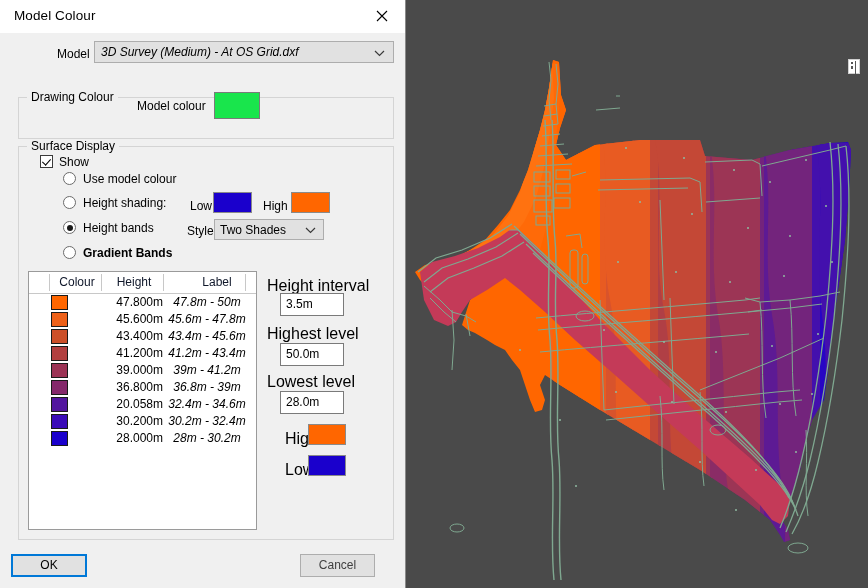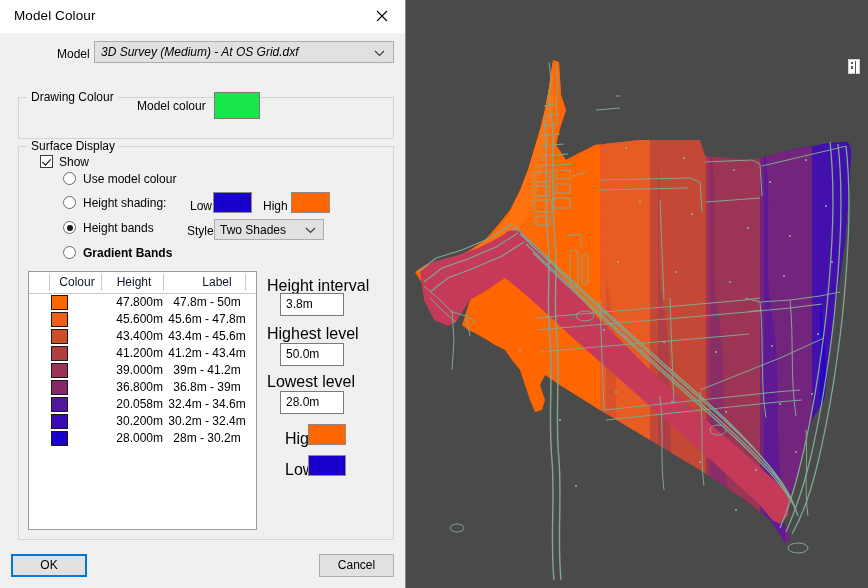--- a/index.html
+++ b/index.html
@@ -120,21 +120,21 @@
   #bands-head .sep{position:absolute;top:2px;width:1px;height:17px;background:#c8c8c8;}
   .th-colour{left:22px;width:52px;}
   .th-height{left:74px;width:62px;}
   .th-label{left:148px;width:80px;}
   .row{position:relative;height:17px;}
   .row .sw{
     position:absolute;left:22px;top:1px;width:17px;height:15px;
     border:1px solid #1a1a1a;box-sizing:border-box;
   }
   .row .h{position:absolute;left:70px;width:64px;text-align:right;font-size:12px;top:1px;}
-  .row .l{position:absolute;left:136px;width:84px;text-align:center;font-size:12px;top:1px;}
+  .row .l{position:absolute;left:136px;width:84px;text-align:center;font-size:12px;top:1px;font-style:italic;}
 
   
   .fld-label{position:absolute;font-size:16px;}
   .fld{
     position:absolute;background:#fff;border:1px solid #7a7a7a;box-sizing:border-box;
     width:64px;height:23px;
   }
   .fld span{position:absolute;left:5px;top:3px;font-size:12px;}
   #hi-interval-label{left:267px;top:277px;}
   #hi-interval-field{left:280px;top:293px;}
@@ -147,23 +147,23 @@
   #lo-label{left:285px;top:461px;}
   #lo-swatch{position:absolute;left:308px;top:455px;width:38px;height:21px;border:1px solid #8a8a8a;box-sizing:border-box;}
 
   
   #btn-ok{
     position:absolute;left:11px;top:554px;width:76px;height:23px;
     background:#e1e1e1;border:2px solid #0078d7;box-sizing:border-box;
     font-size:12px;line-height:19px;text-align:center;color:#000;
   }
   #btn-cancel{
-    position:absolute;left:319px;top:554px;width:75px;height:23px;
+    position:absolute;left:300px;top:554px;width:75px;height:23px;
     background:#e1e1e1;border:1px solid #adadad;box-sizing:border-box;
-    font-size:12px;line-height:21px;text-align:center;color:#000000;
+    font-size:12px;line-height:21px;text-align:center;color:#404040;
   }
 </style>
 </head>
 <body>
 
 <div id="root">
 
   <div id="viewport" style="background: rgb(74, 74, 74);">
     <svg width="868" height="588" viewBox="0 0 868 588">
       <defs>
@@ -441,21 +441,21 @@
           <div class="row">
             <span class="sw" style="background: rgb(26, 0, 204);"></span>
             <span class="h">28.000m</span>
             <span class="l">28m - 30.2m</span>
           </div>
         </div>
     </div>
 
     <div class="fld-label" id="hi-interval-label">Height interval</div>
     <div class="fld" id="hi-interval-field">
-      <span>3.8m</span>
+      <span>3.5m</span>
     </div>
 
     <div class="fld-label" id="highest-label">Highest level</div>
     <div class="fld" id="highest-field">
       <span>50.0m</span>
     </div>
 
     <div class="fld-label" id="lowest-label">Lowest level</div>
     <div class="fld" id="lowest-field">
       <span>28.0m</span>

